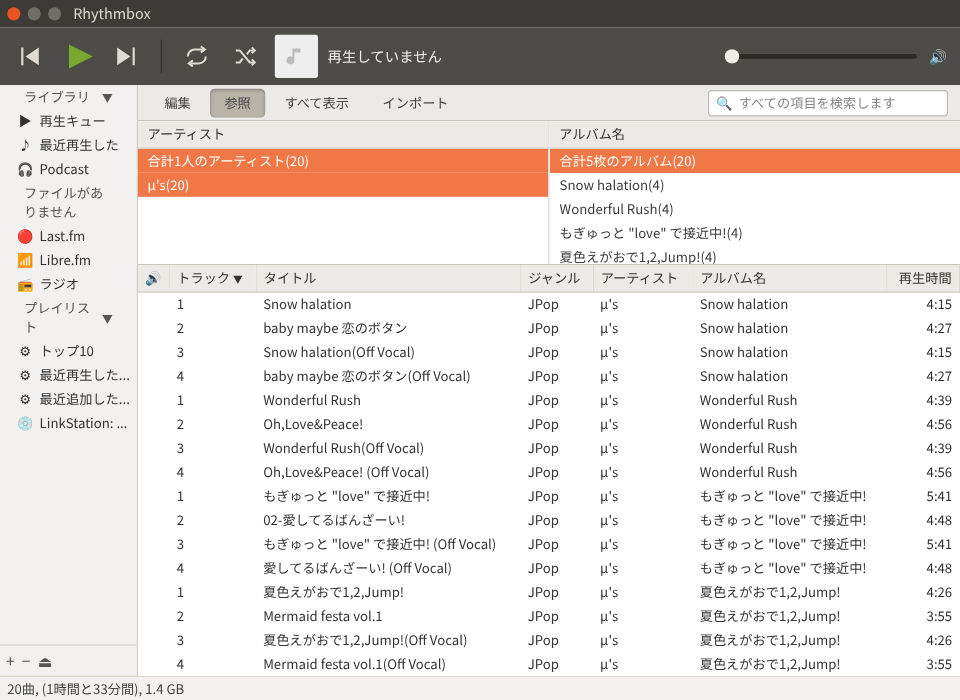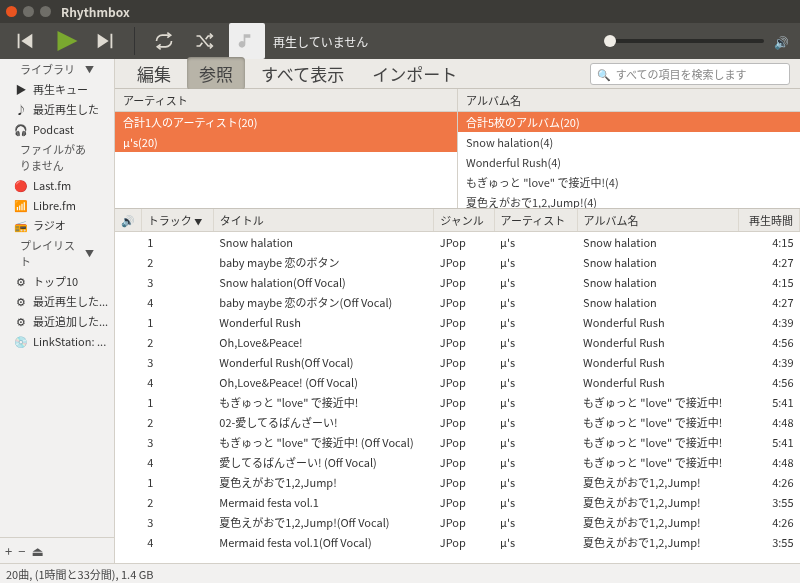--- a/index.html
+++ b/index.html
@@ -1,23 +1,23 @@
 <!DOCTYPE html>
 <html><head>
 <meta charset="utf-8">
 <style>
 * { margin:0; padding:0; box-sizing:border-box; font-family:"Noto Sans CJK JP","Ubuntu",sans-serif; }
 body { width:800px; height:583px; background:#f2f1f0; color:#3c3c3c; font-size:12px; overflow:hidden; display:flex; flex-direction:column; }
 .titlebar { background:#3c3b37; color:#dfdbd2; height:23px; display:flex; align-items:center; padding:0 6px; gap:6px; }
 .tb-btn { width:11px; height:11px; border-radius:50%; }
 .tb-close { background:#e95420; }
 .tb-min,.tb-max { background:#6f6e68; }
-.titlebar .title { font-size:12px; font-weight:bold; margin-left:4px; }
-
-.toolbar { background:#4c4b47; height:36px; display:flex; align-items:center; padding:0 10px; gap:10px; }
+.titlebar .title { font-size:12px; font-weight:normal; margin-left:4px; }
+
+.toolbar { background:#4c4b47; height:48px; display:flex; align-items:center; padding:0 10px; gap:10px; }
 .tbbtn { width:30px; height:30px; display:flex; align-items:center; justify-content:center; color:#dfdbd2; border-radius:4px; }
 .play svg { width:34px; height:34px; }
 .sep { width:1px; height:28px; background:#333; margin:0 4px; }
 .nowplaying { display:flex; align-items:center; gap:8px; color:#eee; flex:1; }
 .album-art { width:36px; height:36px; background:#eee; border-radius:2px; display:flex; align-items:center; justify-content:center; color:#aaa; }
 .slider { flex:0 0 160px; height:4px; background:#2a2a28; border-radius:2px; position:relative; margin-left:auto; }
 .slider .thumb { position:absolute; left:0; top:-4px; width:12px; height:12px; background:#f0ede6; border-radius:50%; }
 .vol { width:16px; text-align:center; color:#dfdbd2; }
 
 .main { display:flex; flex:1; min-height:0; }
@@ -26,21 +26,21 @@
 .side-sec { padding:2px 20px; font-size:11px; color:#555; display:flex; align-items:center; justify-content:space-between; }
 .side-sec .arrow { font-size:9px; }
 .side-item { display:flex; align-items:center; gap:5px; padding:2px 4px 2px 14px; font-size:11px; color:#333; white-space:nowrap; overflow:hidden; }
 .side-item .ic { width:14px; height:14px; display:flex; align-items:center; justify-content:center; font-size:11px; }
 .side-foot { border-top:1px solid #d4d0c8; display:flex; padding:3px 5px; gap:6px; color:#555; margin-top:auto; }
 .side-foot span { font-size:13px; }
 
 .content { flex:1; display:flex; flex-direction:column; min-width:0; }
 
 .subtbar { height:30px; background:#eceae6; border-bottom:1px solid #c8c4bc; display:flex; align-items:center; padding:0 10px; gap:4px; }
-.subbtn { padding:4px 12px; border-radius:4px; font-size:17px; color:#444; }
+.subbtn { padding:4px 12px; border-radius:4px; font-size:11px; color:#444; }
 .subbtn.active { background:#b8b4a8; box-shadow:inset 0 1px 3px rgba(0,0,0,0.3); }
 .search { margin-left:auto; display:flex; align-items:center; gap:5px; background:#fff; border:1px solid #bbb; border-radius:3px; padding:2px 6px; width:200px; color:#888; font-size:11px; }
 
 .browser { display:flex; height:120px; border-bottom:1px solid #c8c4bc; }
 .bcol { flex:1; display:flex; flex-direction:column; border-right:1px solid #d4d0c8; background:#fff; overflow:hidden; }
 .bcol:last-child { border-right:none; }
 .bcol-head { background:#eceae6; padding:3px 8px; font-size:11px; border-bottom:1px solid #d4d0c8; color:#333; }
 .bcol-body { flex:1; overflow:auto; }
 .brow { padding:2px 8px; font-size:11px; }
 .brow.sel { background:#f07746; color:#fff; }

